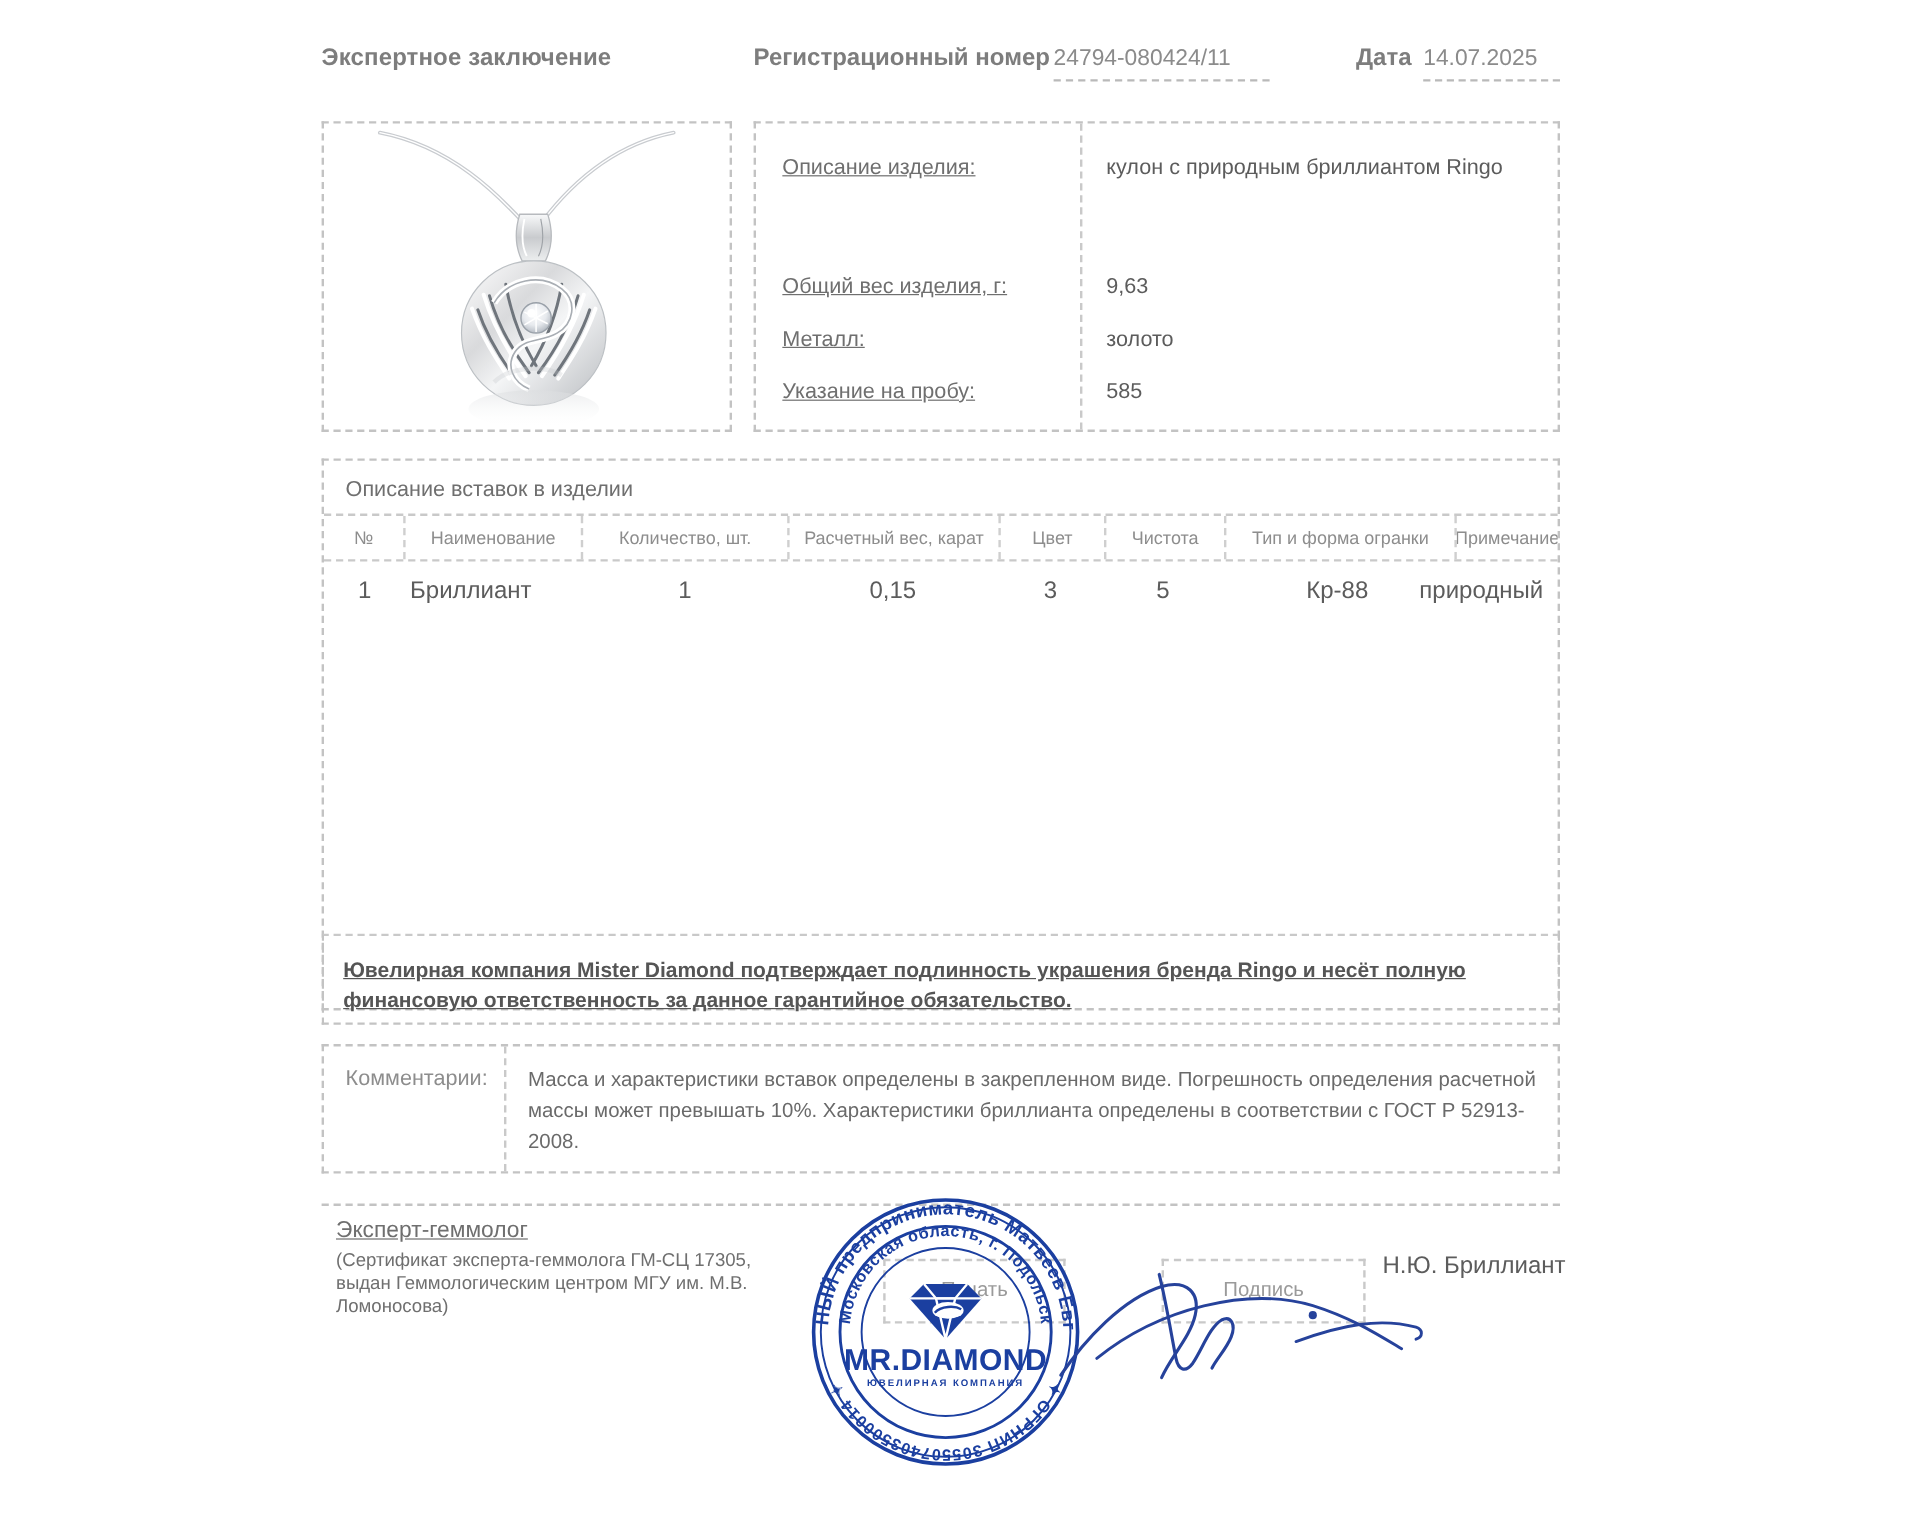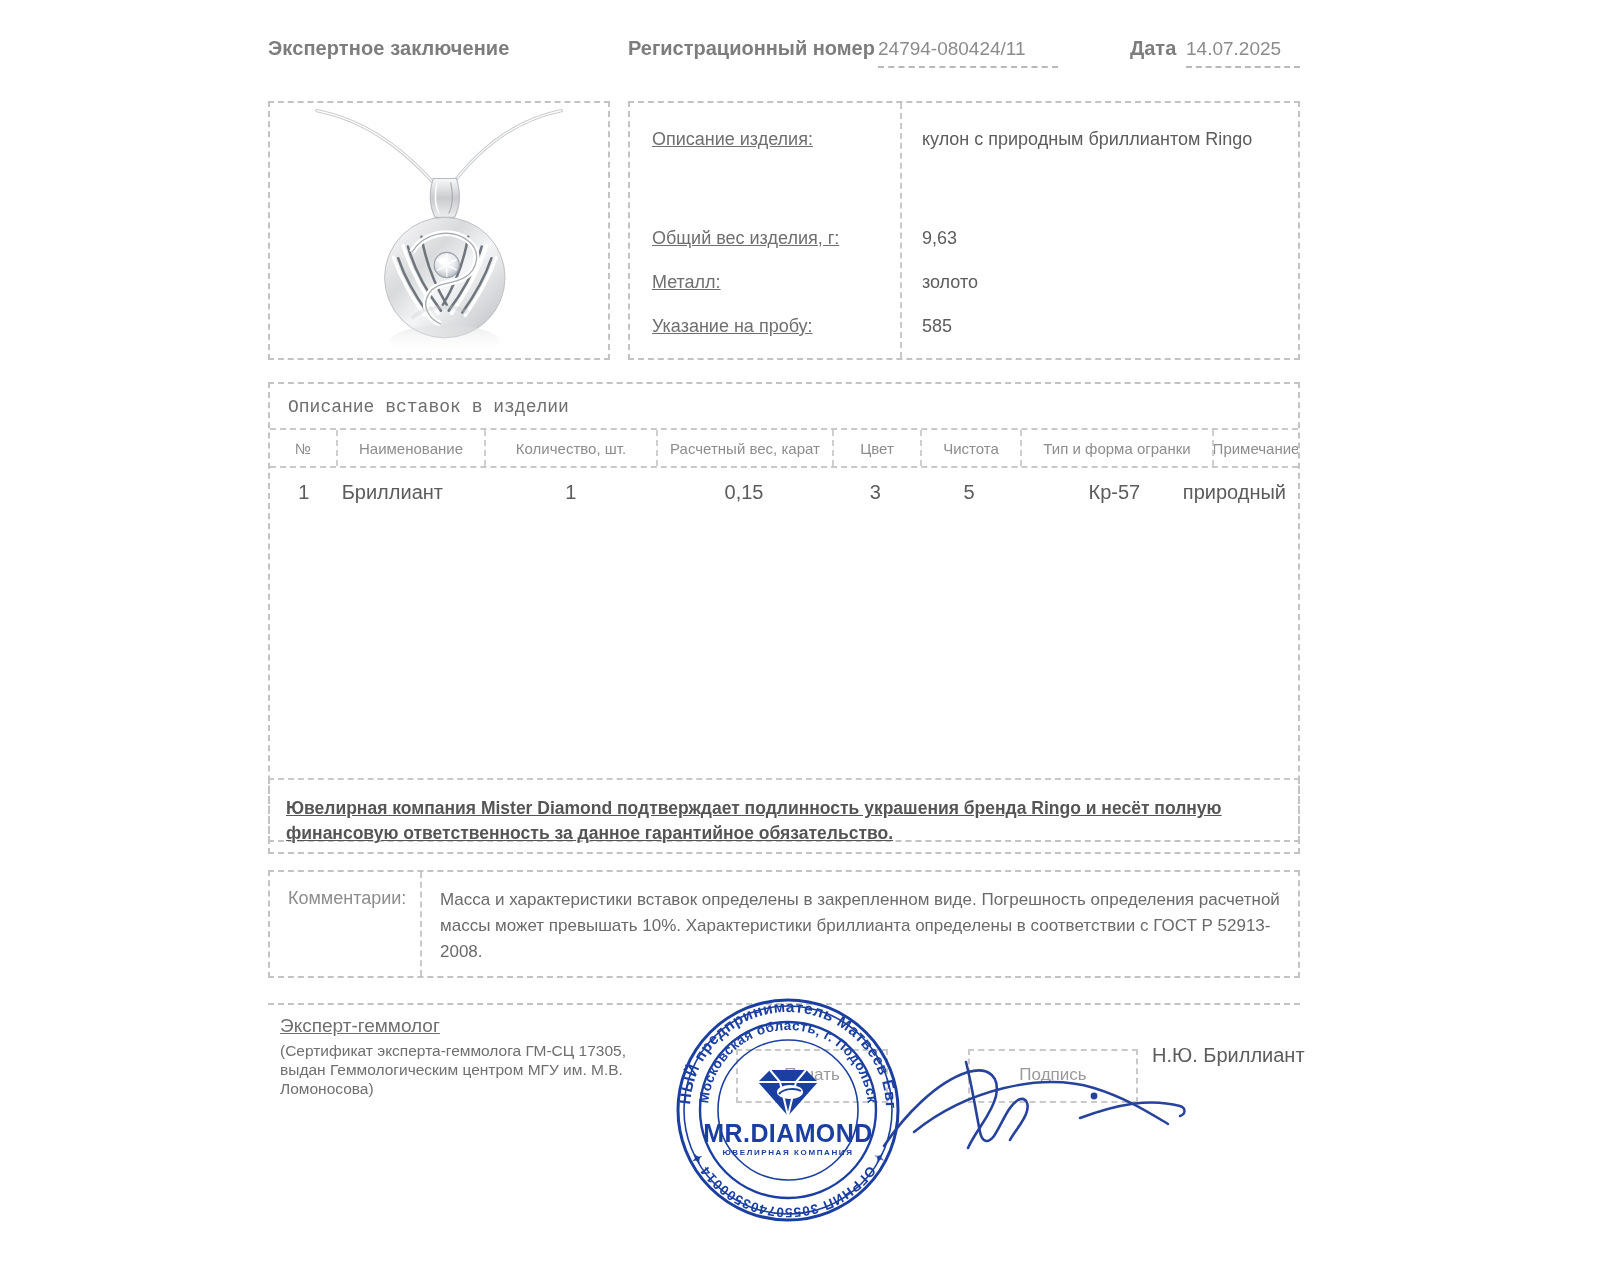--- a/index.html
+++ b/index.html
@@ -122,21 +122,20 @@
   }
   .inserts-title {
     position: absolute;
     left: 0; top: 0; width: 100%; height: 46px;
     line-height: 46px;
     padding-left: 18px;
     font-size: 18px;
     color: #6f6f6f;
     border-bottom: 2px dashed #c9c9c9;
     white-space: nowrap;
-    font-family: Liberation Mono, monospace;
   }
   .thead {
     position: absolute;
     left: 0; top: 46px;
     width: 100%; height: 38px;
     display: flex;
     border-bottom: 2px dashed #c9c9c9;
   }
   .th {
     height: 100%;
@@ -412,21 +411,21 @@
       <div class="th c7">Примечание</div>
     </div>
 
     <div class="trow">
       <div class="td c0">1</div>
       <div class="td c1">Бриллиант</div>
       <div class="td c2">1</div>
       <div class="td c3">0,15</div>
       <div class="td c4">3</div>
       <div class="td c5">5</div>
-      <div class="td c6">Кр-57</div>
+      <div class="td c6">Кр-88</div>
       <div class="td c7">природный</div>
     </div>
   </div>
 
   <div class="guarantee">Ювелирная компания Mister Diamond подтверждает подлинность украшения бренда Ringo и несёт полную финансовую ответственность за данное гарантийное обязательство.</div>
 
   <div class="comments">
     <div class="comments-label">Комментарии:</div>
     <div class="comments-sep"></div>
     <div class="comments-text">Масса и характеристики вставок определены в закрепленном виде. Погрешность определения расчетной массы может превышать 10%. Характеристики бриллианта определены в соответствии с ГОСТ Р 52913-2008.</div>

